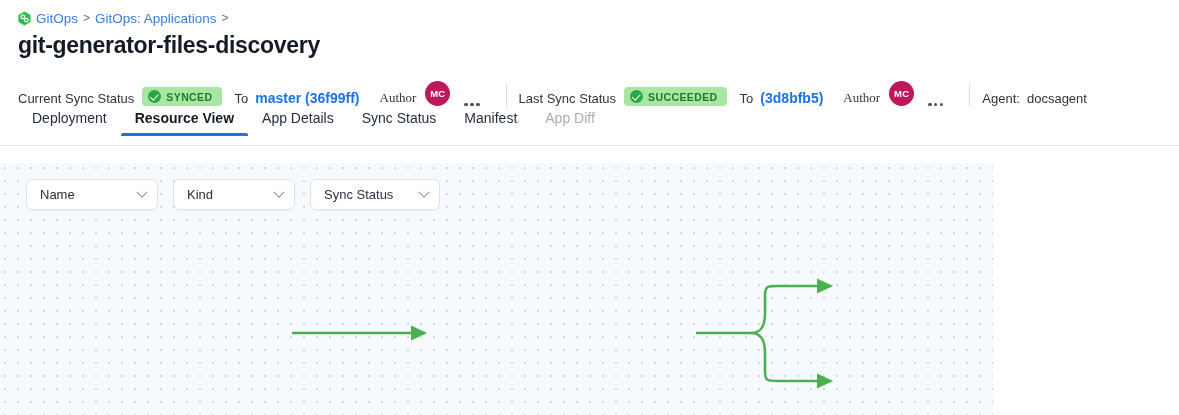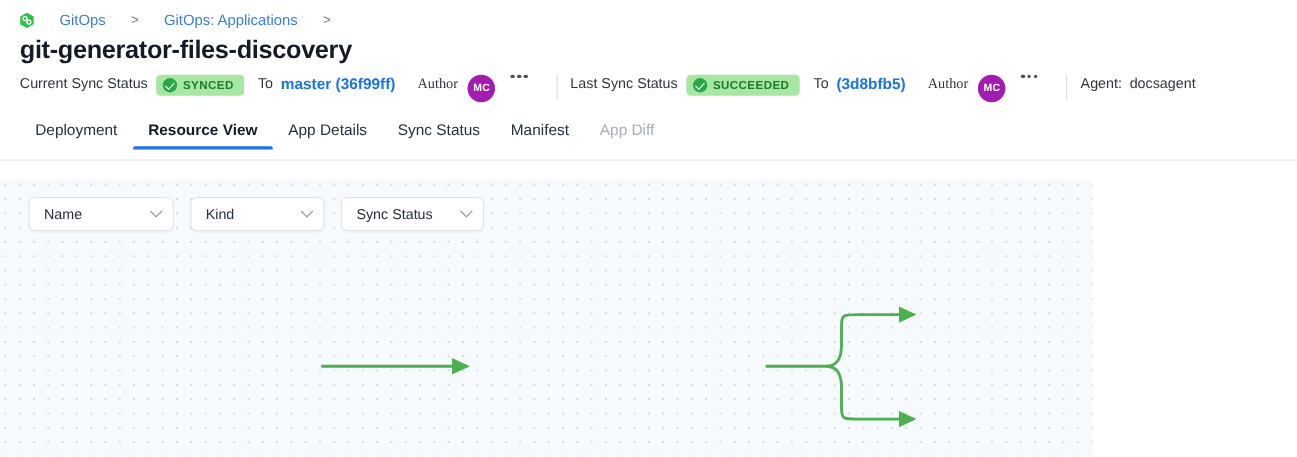--- a/index.html
+++ b/index.html
@@ -7,39 +7,39 @@
     width: 1179px; height: 415px;
     font-family: "Liberation Sans", sans-serif;
     background: #ffffff;
     overflow: hidden;
     -webkit-font-smoothing: antialiased;
   }
   .app { position: relative; width: 1179px; height: 415px; background:#fff; }
 
   
   .breadcrumb {
-    display: flex; align-items: flex-start; gap: 22px;
+    display: flex; align-items: flex-start; gap: 4px;
     padding: 11px 0 0 17px; height: 26px;
     font-size: 13.5px;
   }
   .hex-icon { width: 15px; height: 15px; position: relative; display:inline-block; flex:0 0 auto;}
   .crumb-link { color: #3b7ddd; font-size: 13.5px; cursor: pointer; }
   .crumb-link.c1 { color:#3b7ddd; }
   .crumb-sep { color: #6b7280; font-size: 12px; padding: 0 1px; }
 
   
   .page-title {
     padding: 6px 0 0 18px;
     font-size: 23px; font-weight: 700; color: #151b26;
     letter-spacing: -0.3px;
   }
 
   
   .statusbar {
-    display: flex; align-items: flex-start;
+    display: flex; align-items: flex-end;
     height: 38px; padding: 0 0 0 18px;
     margin-top: 9px;
     font-size: 13px; color: #252f3f;
     gap: 0;
   }
   .sb-label { color: #30343b; font-size: 13px; white-space: nowrap; }
   .badge {
     display: inline-flex; align-items: center; gap: 5px;
     background: #a8e6a3; color: #1e7a33;
     border-radius: 4px; padding: 3px 9px 3px 6px;
@@ -53,21 +53,21 @@
   .badge .chk::after {
     content:""; position:absolute; left:4px; top:2.2px;
     width:3.5px; height:6.5px; border:solid #fff; border-width:0 1.6px 1.6px 0;
     transform: rotate(42deg);
   }
   .to-word { color:#30343b; margin: 0 7px 0 5px; font-size:13px; }
   .rev-link { color:#1a73e8; font-weight:700; font-size:14px; cursor:pointer; }
   .author-word { color:#30343b; margin: 0 9px 0 20px; font-size:13px;font-family:Liberation Serif, serif; }
   .avatar {
     width: 25px; height: 25px; border-radius: 50%;
-    background: #a21caf; color:#fff;
+    background: #be185d; color:#fff;
     display:inline-flex; align-items:center; justify-content:center;
     font-size: 9.5px; font-weight: 700; letter-spacing:.2px; flex:0 0 auto;
   }
   .kebab-h {
     display:inline-flex; gap:2.5px; align-items:center;
     margin: 0 14px 0 14px; cursor:pointer;
   }
   .kebab-h i { width:3.4px; height:3.4px; border-radius:50%; background:#4a4f5a; display:block; }
   .vsep { width:1px; height:22px; background:#d9dde3; margin: 0 12px; flex:0 0 auto; }
   .agent-txt { color:#30343b; font-size:13px; white-space:nowrap; }

